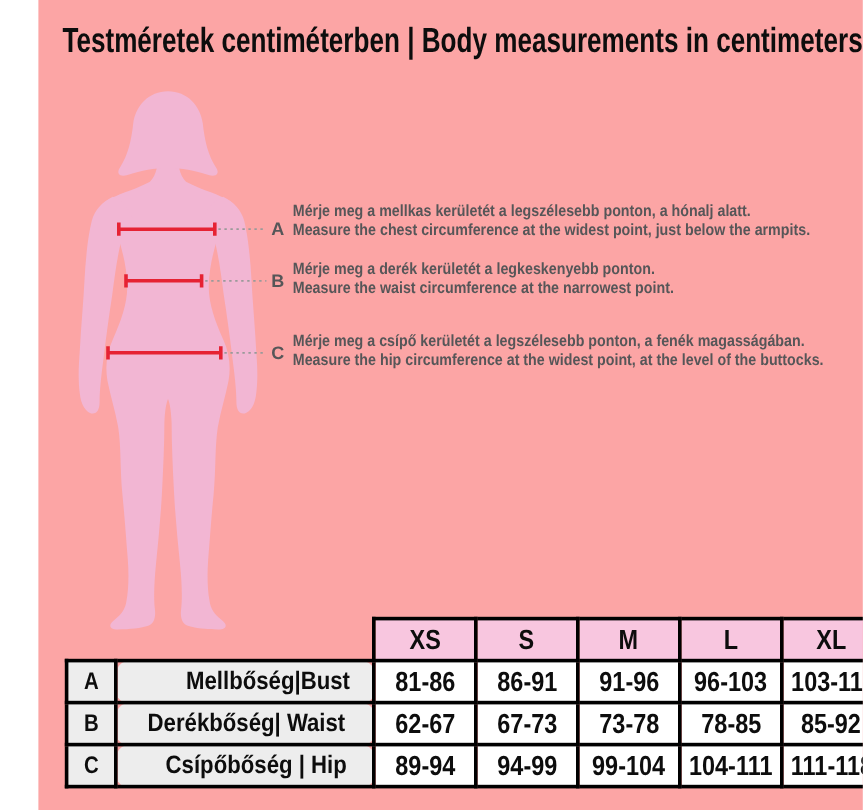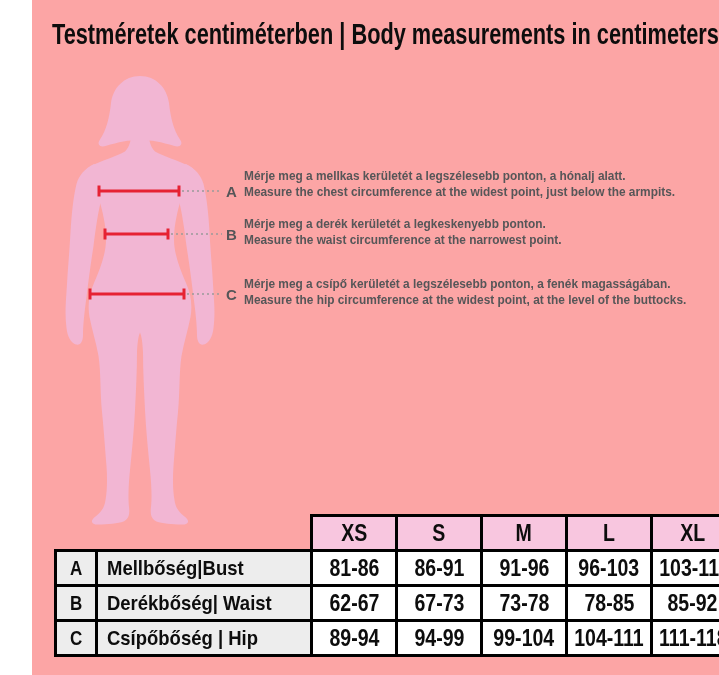--- a/index.html
+++ b/index.html
@@ -34,21 +34,21 @@
     border-collapse:collapse; table-layout:fixed;
   }
   .size-chart th, .size-chart td {
     border:3px solid #000; padding:0; height:32px;
     text-align:center; vertical-align:middle;
     font-weight:700; color:#0d0d0d; overflow:hidden;
   }
   .size-chart th { background:#f8c6df; font-size:23px; }
   .size-chart td.ghost { border:none; background:transparent; }
   .size-chart td.letter { background:#ededed; font-size:20px; }
-  .size-chart td.label  { background:#ededed; font-size:21px; text-align:left; padding-left:9px; }
+  .size-chart td.label  { background:#ededed; font-size:21px; text-align:right; padding-left:9px;border-radius:10px; }
   .size-chart td.value  { background:#ffffff; font-size:23px; }
   .cond { display:inline-block; transform:scaleX(0.85); transform-origin:center; white-space:nowrap; }
   .cond-left { display:inline-block; transform:scaleX(0.88); transform-origin:left center; white-space:nowrap; }
 </style>
 </head>
 <body>
 
 <div class="canvas">
 
   <div class="title">Testméretek centiméterben | Body measurements in centimeters</div>

